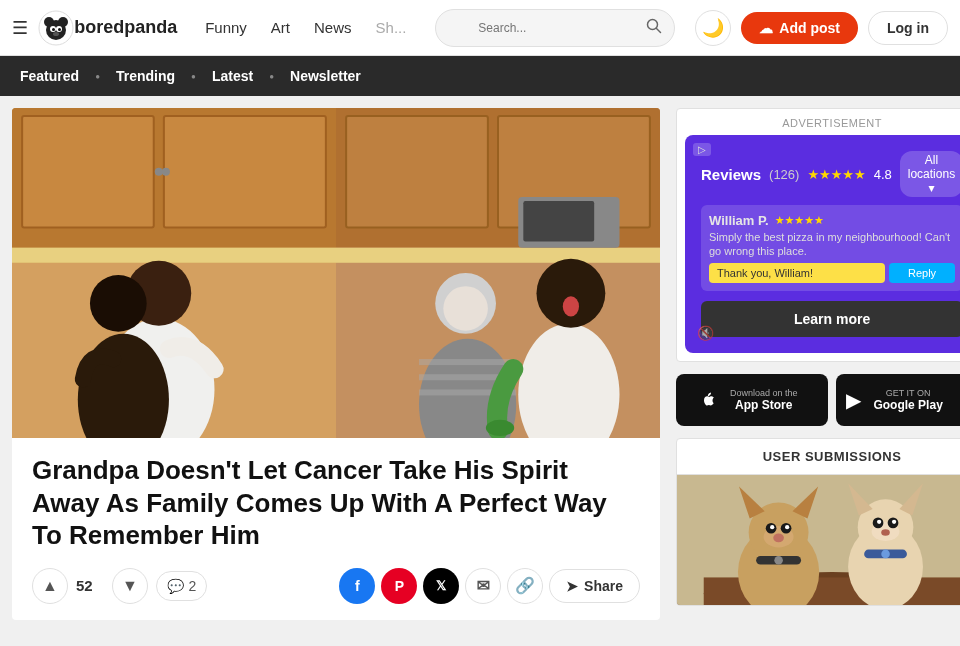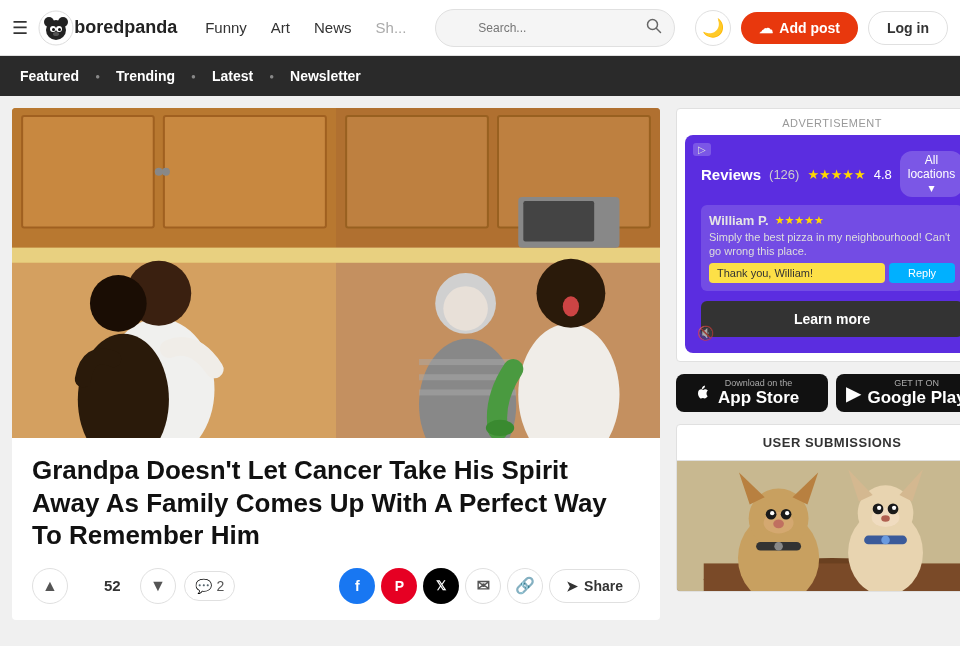--- a/index.html
+++ b/index.html
@@ -219,21 +219,20 @@
       align-items: center;
       justify-content: center;
       font-size: 16px;
       color: #555;
     }
     .vote-count {
       font-size: 15px;
       font-weight: 600;
       color: #333;
       min-width: 28px;
-      margin-left: 28px;
     }
     .comment-btn {
       display: flex;
       align-items: center;
       gap: 4px;
       padding: 6px 10px;
       border: 1px solid #e0e0e0;
       border-radius: 20px;
       background: #fff;
       cursor: pointer;
@@ -384,30 +383,30 @@
     .app-store-row {
       display: flex;
       gap: 8px;
     }
     .app-store-btn {
       flex: 1;
       background: #111;
       border: none;
       border-radius: 8px;
       color: #fff;
-      padding: 4px 10px;
-      cursor: pointer;
-      display: flex;
-      align-items: center;
-      gap: 6px;
+      padding: 14px 10px;
+      cursor: pointer;
+      display: flex;
+      align-items: center;
+      gap: 12px;
     }
     .app-store-icon { font-size: 22px; }
     .app-store-text-container { display: flex; flex-direction: column; }
     .app-store-small { font-size: 9px; color: #aaa; }
-    .app-store-large { font-size: 17px; font-weight: 700; }
+    .app-store-large { font-size: 12px; font-weight: 700; }
 
     
     .user-submissions {
       background: #fff;
       border: 1px solid #e0e0e0;
       border-radius: 4px;
       overflow: hidden;
     }
     .user-submissions-title {
       padding: 10px 12px;

